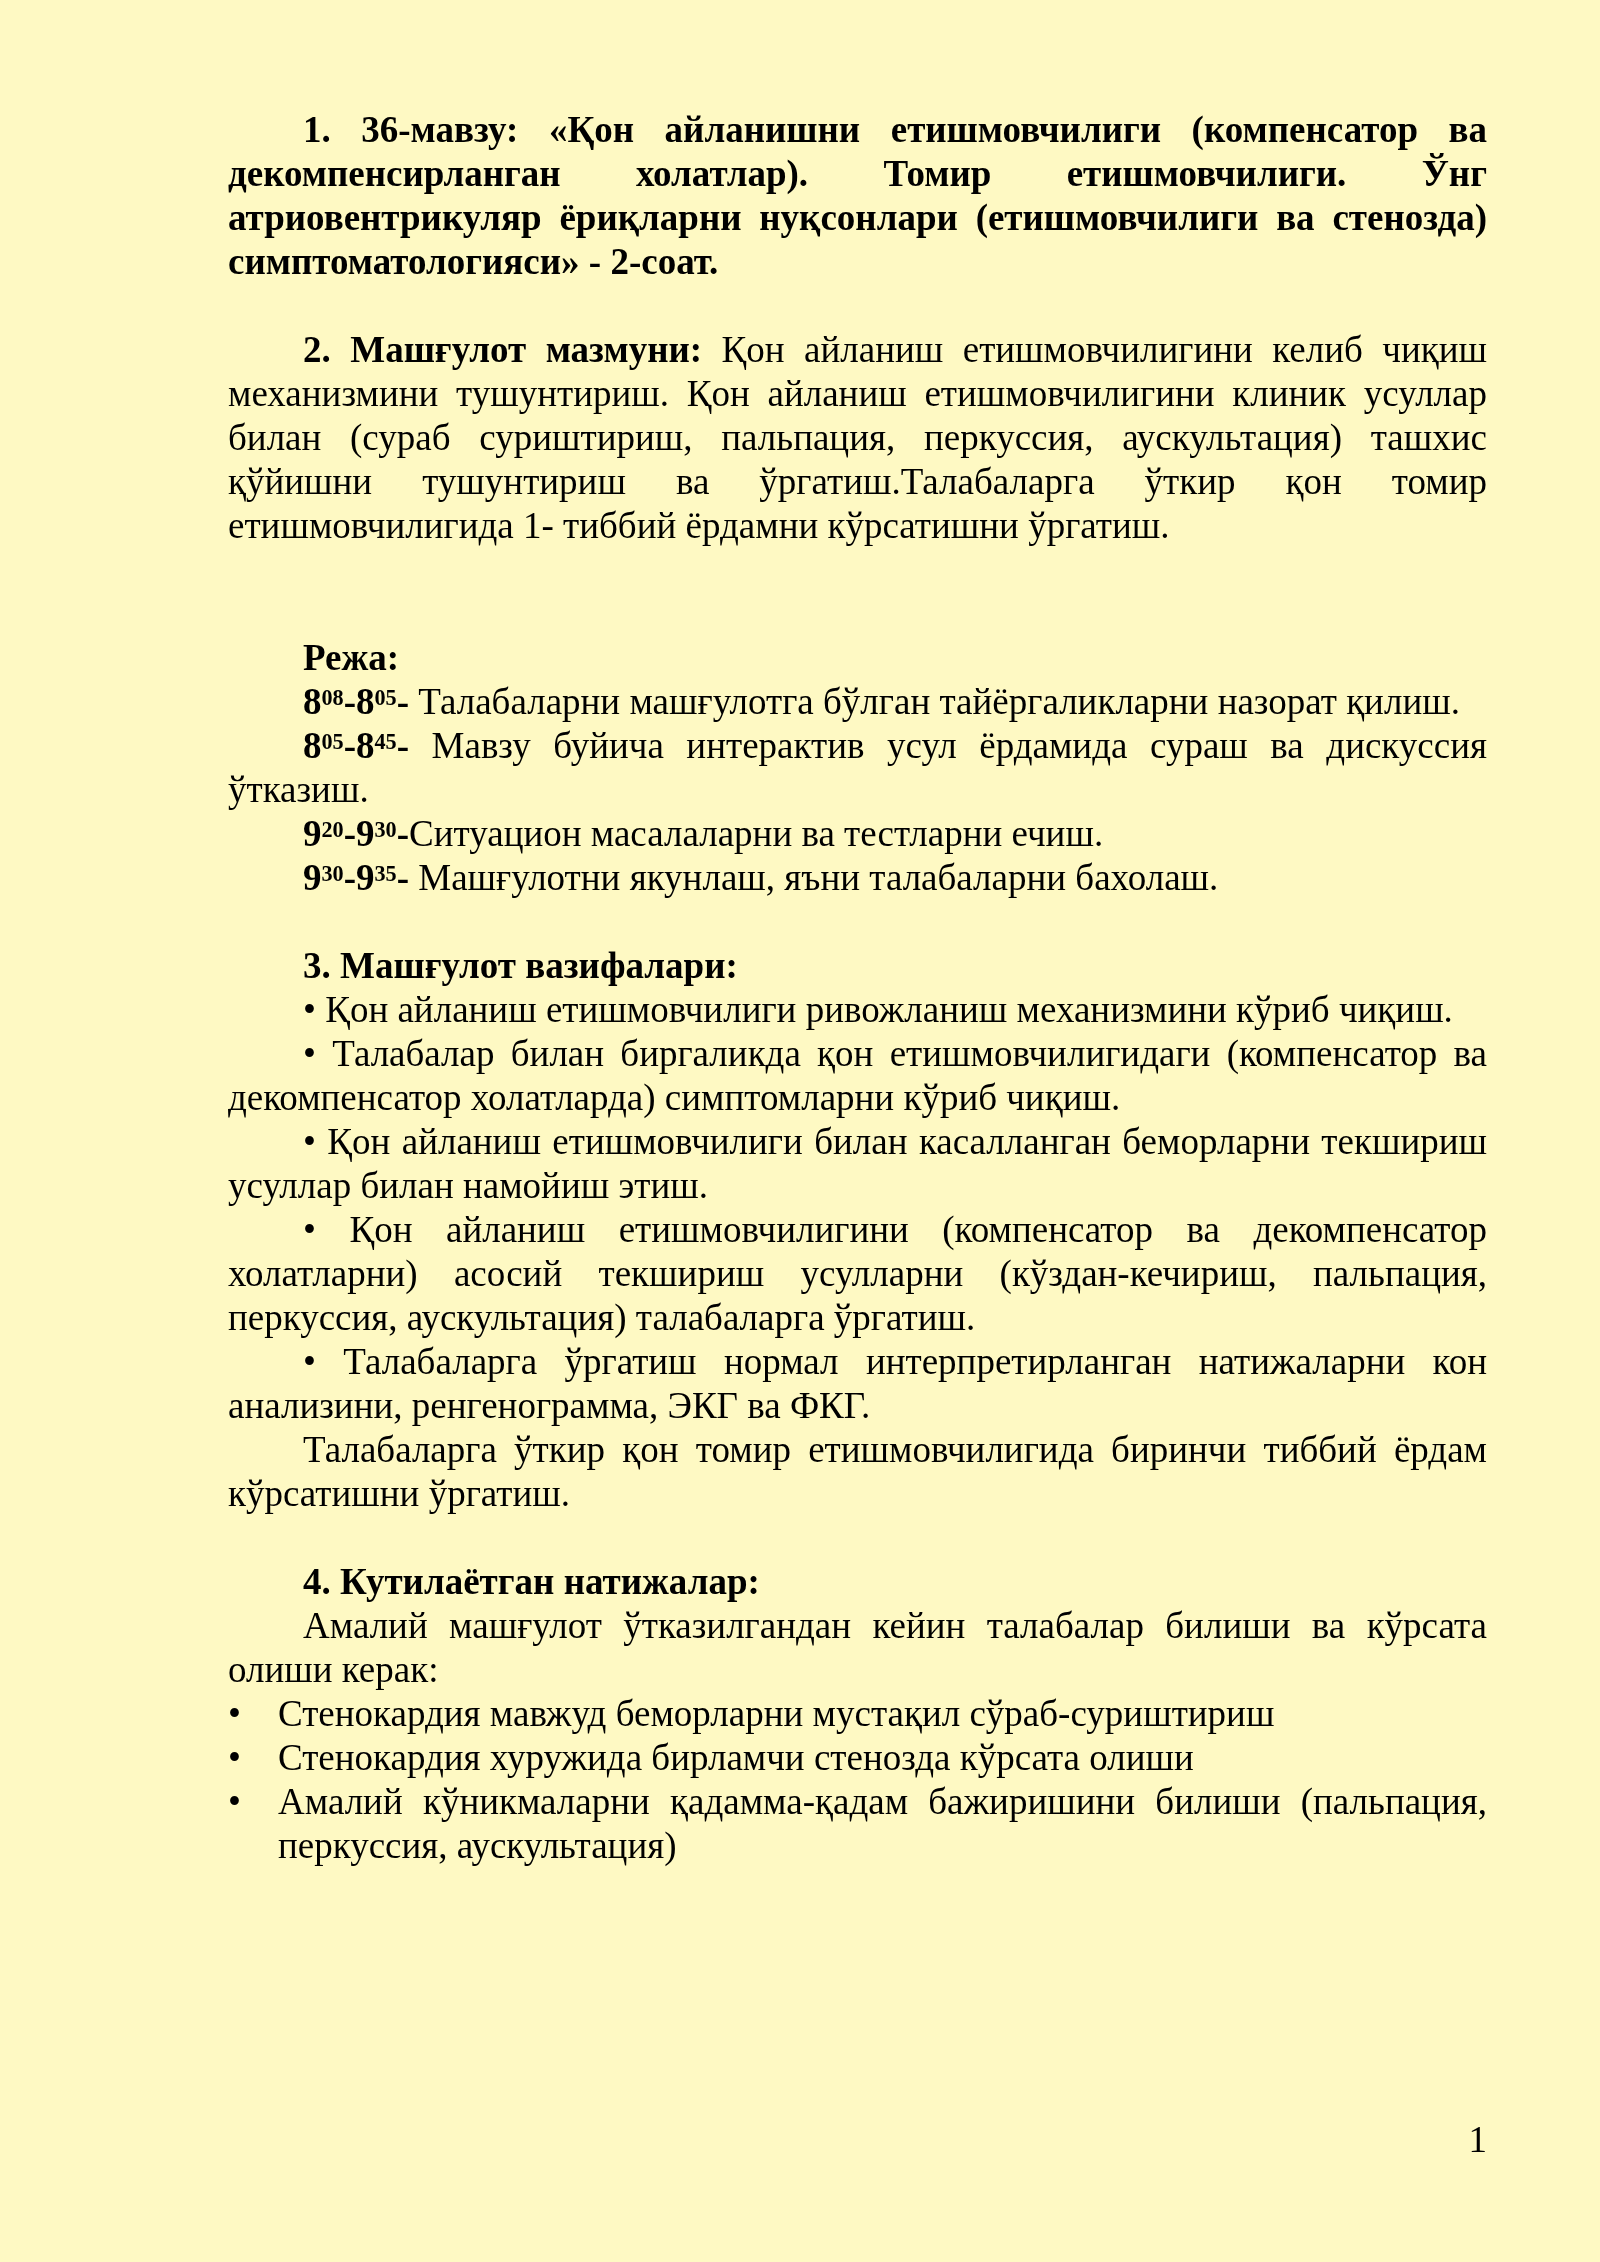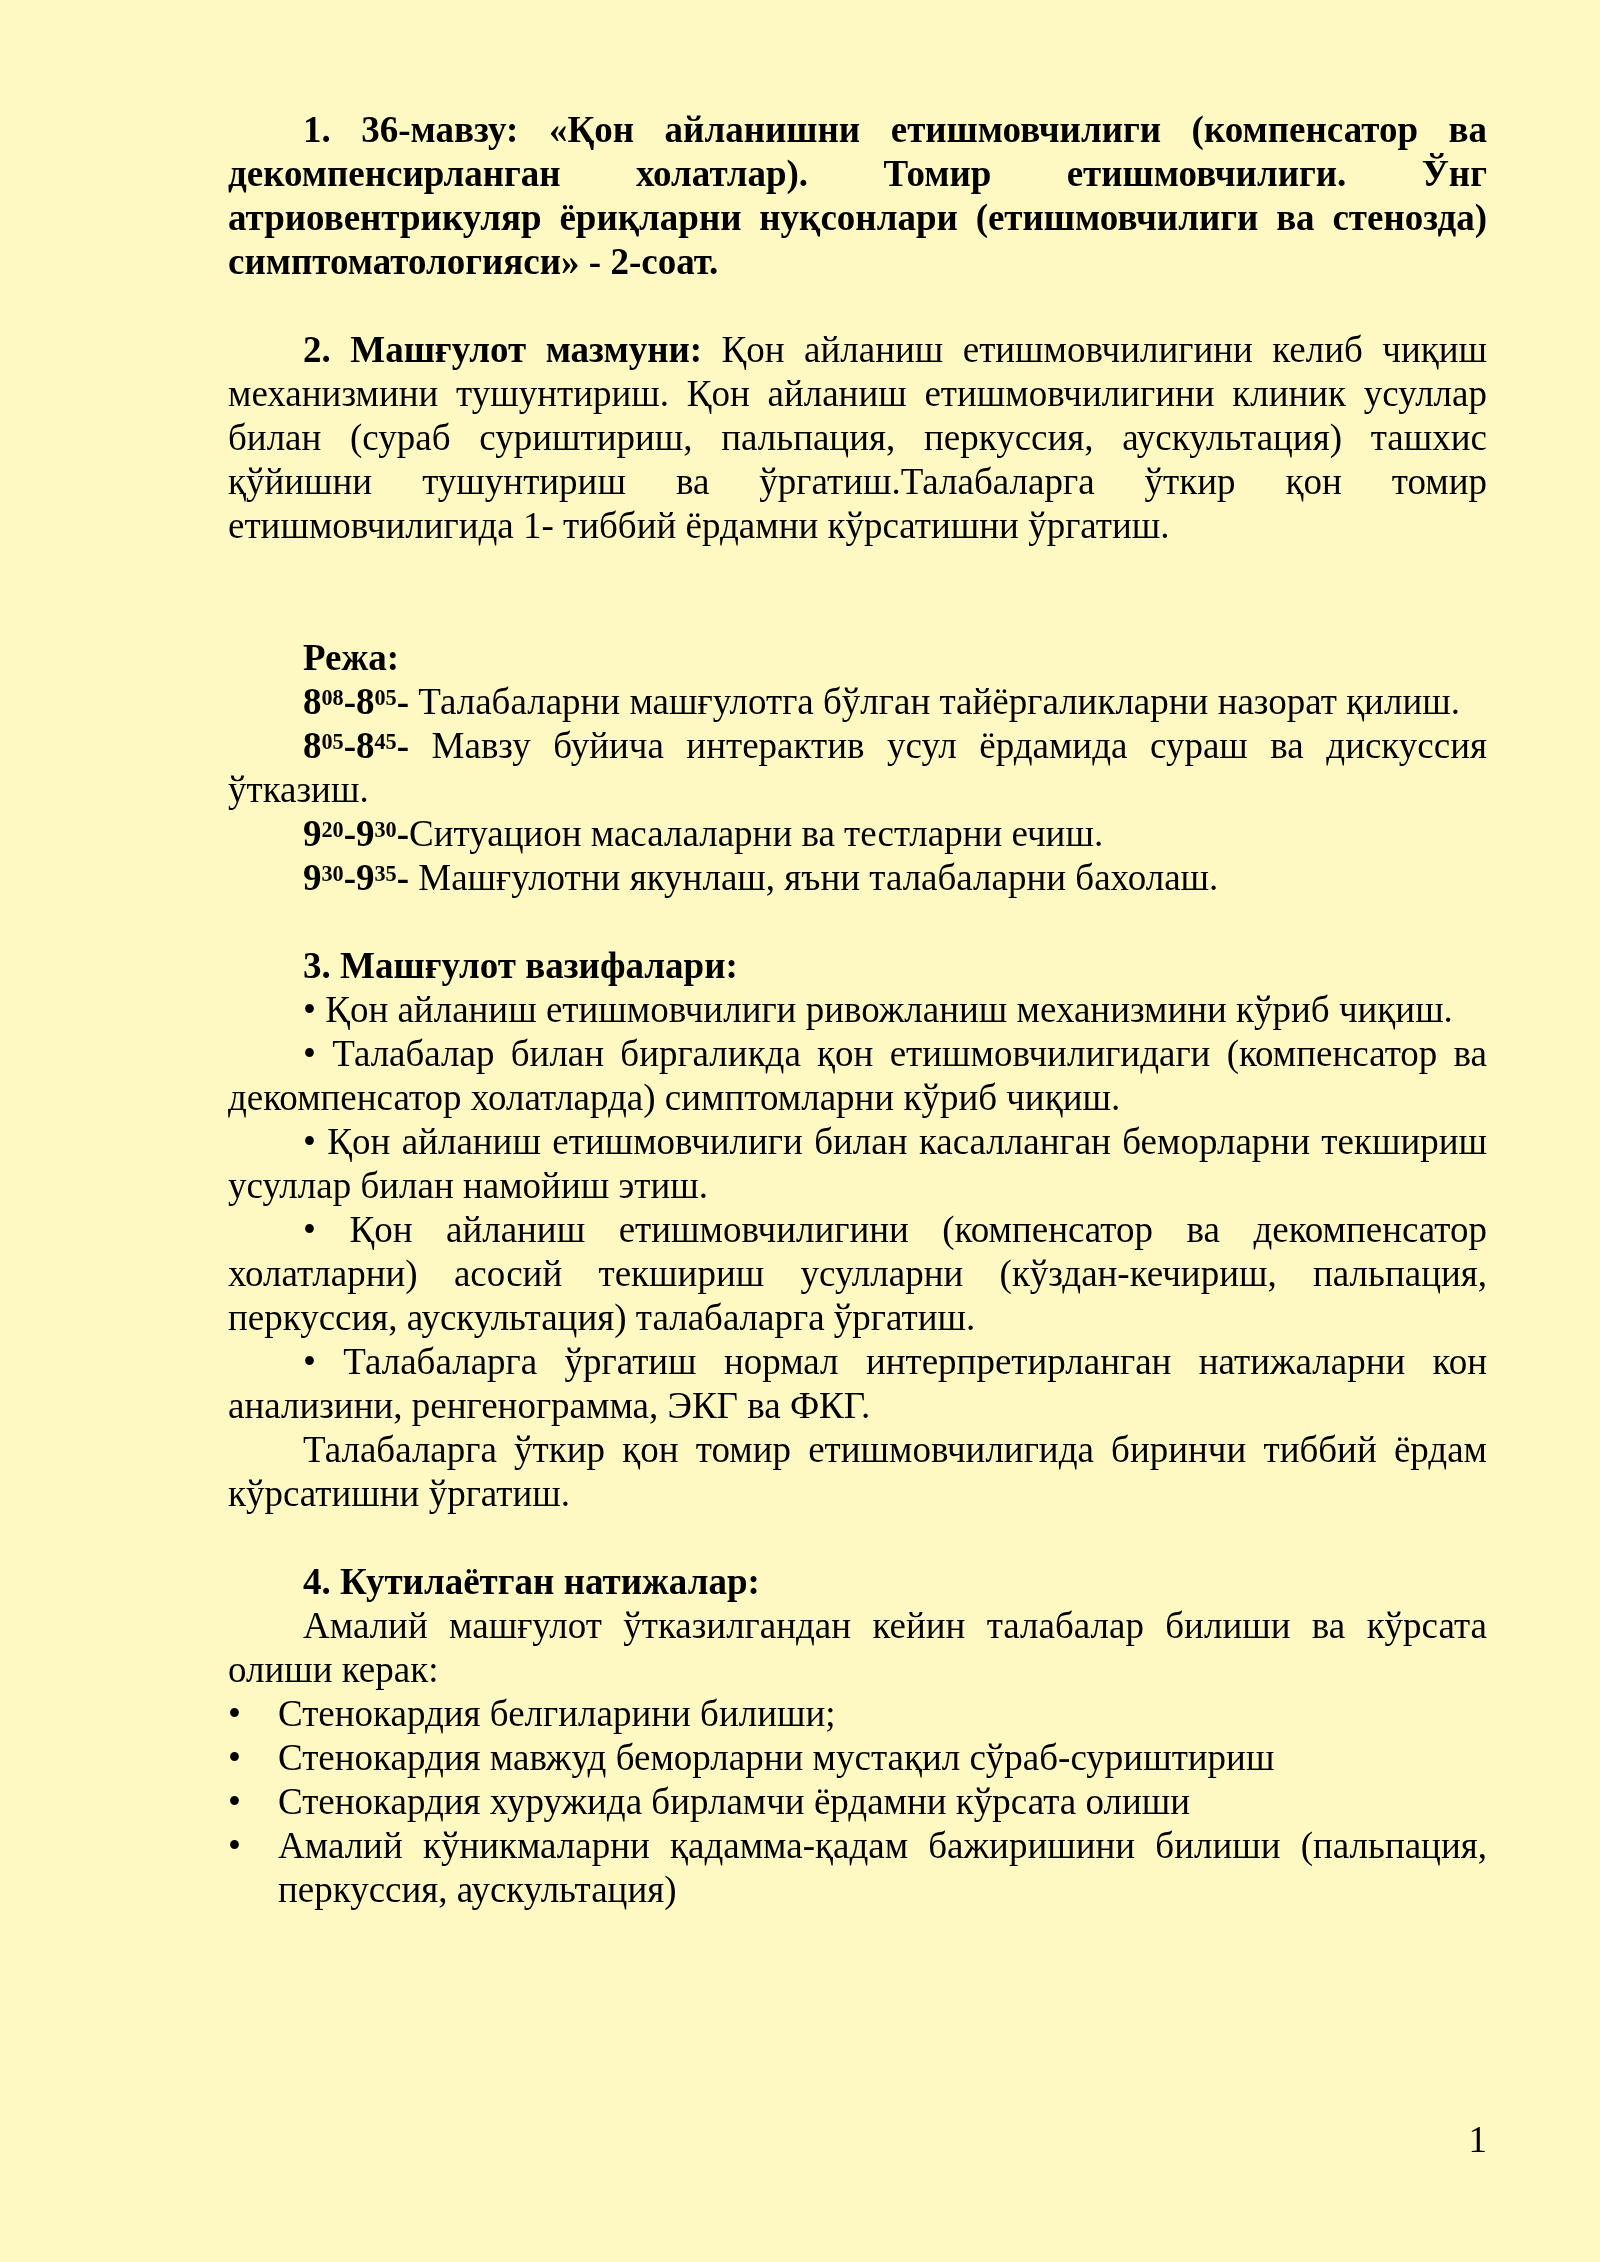--- a/index.html
+++ b/index.html
@@ -67,19 +67,18 @@
       <p class="indent"><span class="b">3. Машғулот вазифалари:</span></p>
       <p class="indent li-inline"><span class="bullet">•  </span><span>Қон айланиш етишмовчилиги ривожланиш механизмини кўриб чиқиш.</span></p>
       <p class="indent li-inline"><span class="bullet">• </span><span>Талабалар билан биргаликда қон етишмовчилигидаги (компенсатор ва декомпенсатор холатларда) симптомларни кўриб чиқиш.</span></p>
       <p class="indent li-inline"><span class="bullet">• </span><span>Қон айланиш етишмовчилиги билан касалланган беморларни текшириш усуллар билан намойиш этиш.</span></p>
       <p class="indent li-inline"><span class="bullet">• </span><span>Қон айланиш етишмовчилигини (компенсатор ва декомпенсатор холатларни)  асосий текшириш усулларни  (кўздан-кечириш, пальпация, перкуссия, аускультация) талабаларга ўргатиш.</span></p>
       <p class="indent li-inline"><span class="bullet">• </span><span>Талабаларга ўргатиш нормал  интерпретирланган натижаларни кон анализини, ренгенограмма, ЭКГ ва ФКГ.</span></p>
       <p class="indent"><span>Талабаларга ўткир қон томир етишмовчилигида биринчи тиббий ёрдам кўрсатишни ўргатиш.</span></p>
       <div class="spacer"></div>
       <p class="indent"><span class="b">4. Кутилаётган натижалар:</span></p>
       <p class="indent"><span>Амалий машғулот ўтказилгандан кейин талабалар билиши ва кўрсата олиши керак:</span></p>
-      <p class="hang"><span class="bullet">•</span><span>Стенокардия белгиларини билиши;</span></p>
       <p class="hang"><span class="bullet">•</span><span>Стенокардия мавжуд беморларни мустақил сўраб-суриштириш</span></p>
-      <p class="hang"><span class="bullet">•</span><span>Стенокардия хуружида бирламчи ёрдамни кўрсата олиши</span></p>
+      <p class="hang"><span class="bullet">•</span><span>Стенокардия хуружида бирламчи стенозда кўрсата олиши</span></p>
       <p class="hang"><span class="bullet">•</span><span>Амалий кўникмаларни қадамма-қадам бажиришини билиши (пальпация, перкуссия, аускультация)</span></p>
     </div>
   <div class="pageno">1</div>
 </div>
 
 </body></html>

